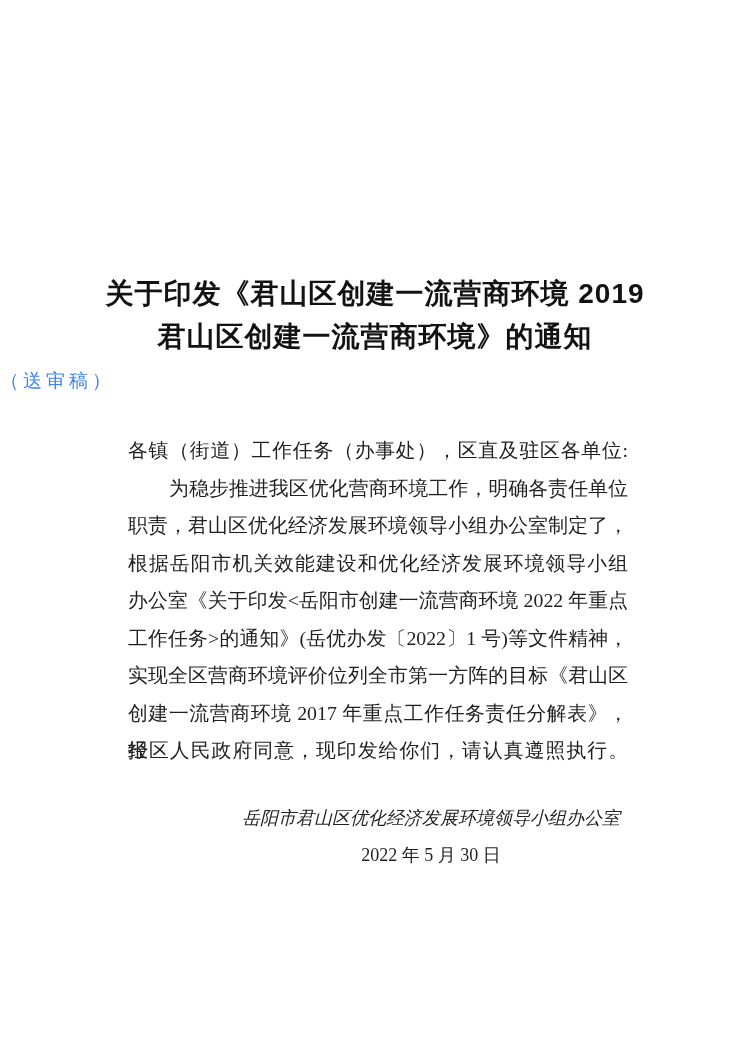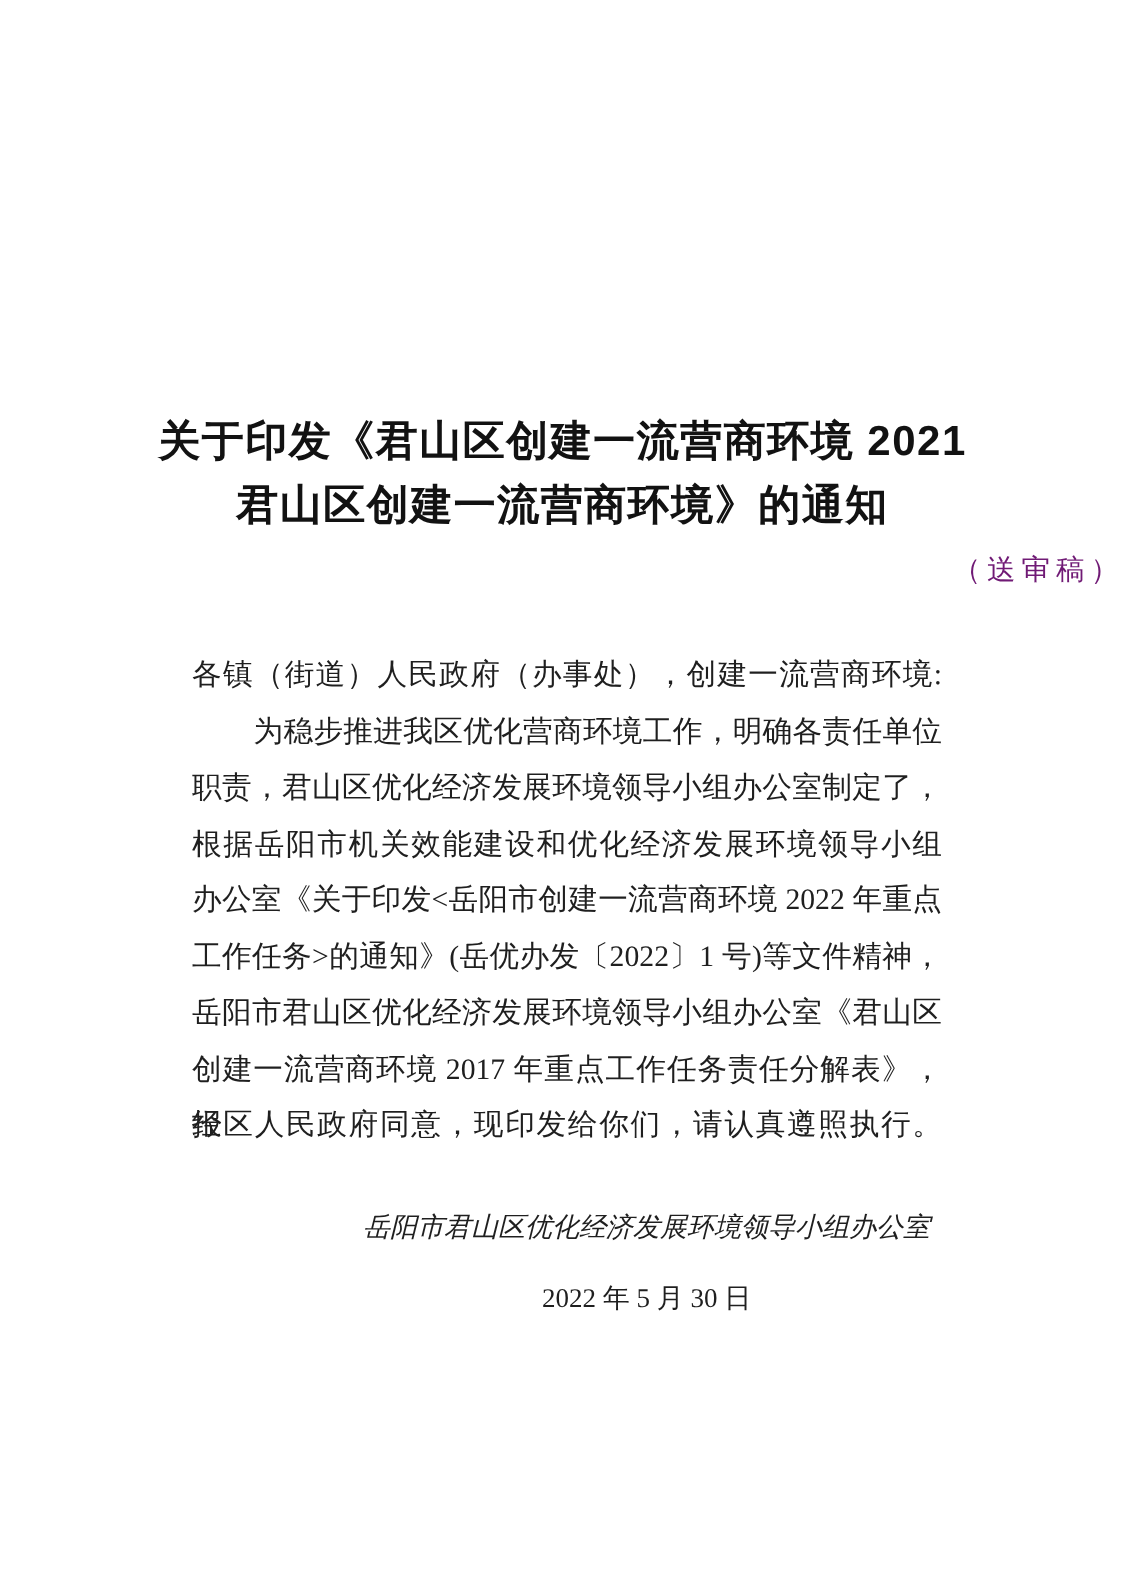--- a/index.html
+++ b/index.html
@@ -22,25 +22,25 @@
     font-family: "Liberation Sans", sans-serif;
     font-weight: 700;
     font-size: 28px;
     line-height: 43px;
     color: #121212;
     letter-spacing: 1px;
   }
   .title-line { display: block; }
   .subtitle {
     margin-top: 9px;
-    text-align: right;
+    text-align: left;
     font-size: 19px;
     line-height: 28px;
     letter-spacing: 4px;
-    color: #701a75;
+    color: #3b82f6;
   }
   .doc-body {
     width: 500px;
     margin: 37px 0 0 128px;
     font-size: 19.8px;
     color: #1f1f1f;
   }
   .line {
     height: 37.5px;
     line-height: 37.5px;
@@ -56,46 +56,46 @@
   }
   .sig-wrap { display: inline-block; text-align: center; }
   .signature {
     font-size: 18px;
     line-height: 30px;
     white-space: nowrap;
     color: #1f1f1f;
     font-style: italic;
   }
   .date {
-    margin-top: 17px;
+    margin-top: 7px;
     font-size: 18px;
     line-height: 30px;
     color: #1f1f1f;
   }
 </style>
 </head>
 <body>
 
 <div class="page">
 
   <h1 class="title">
-    <span class="title-line">关于印发《君山区创建一流营商环境 2021</span>
+    <span class="title-line">关于印发《君山区创建一流营商环境 2019</span>
     <span class="title-line">君山区创建一流营商环境》的通知</span>
   </h1>
 
   <div class="subtitle">（送审稿）</div>
 
   <div class="doc-body">
-    <div class="line">各镇（街道）人民政府（办事处），创建一流营商环境:</div>
+    <div class="line">各镇（街道）工作任务（办事处），区直及驻区各单位:</div>
     <div class="line indent">为稳步推进我区优化营商环境工作，明确各责任单位</div>
     <div class="line">职责，君山区优化经济发展环境领导小组办公室制定了，</div>
     <div class="line">根据岳阳市机关效能建设和优化经济发展环境领导小组</div>
     <div class="line">办公室《关于印发&lt;岳阳市创建一流营商环境 2022 年重点</div>
     <div class="line">工作任务&gt;的通知》(岳优办发〔2022〕1 号)等文件精神，</div>
-    <div class="line">岳阳市君山区优化经济发展环境领导小组办公室《君山区</div>
+    <div class="line">实现全区营商环境评价位列全市第一方阵的目标《君山区</div>
     <div class="line">创建一流营商环境 2017 年重点工作任务责任分解表》，经</div>
     <div class="line">报区人民政府同意，现印发给你们，请认真遵照执行。</div>
   </div>
 
   <div class="closing">
     <div class="sig-wrap">
       <div class="signature">岳阳市君山区优化经济发展环境领导小组办公室</div>
       <div class="date">2022 年 5 月 30 日</div>
     </div>
   </div>

